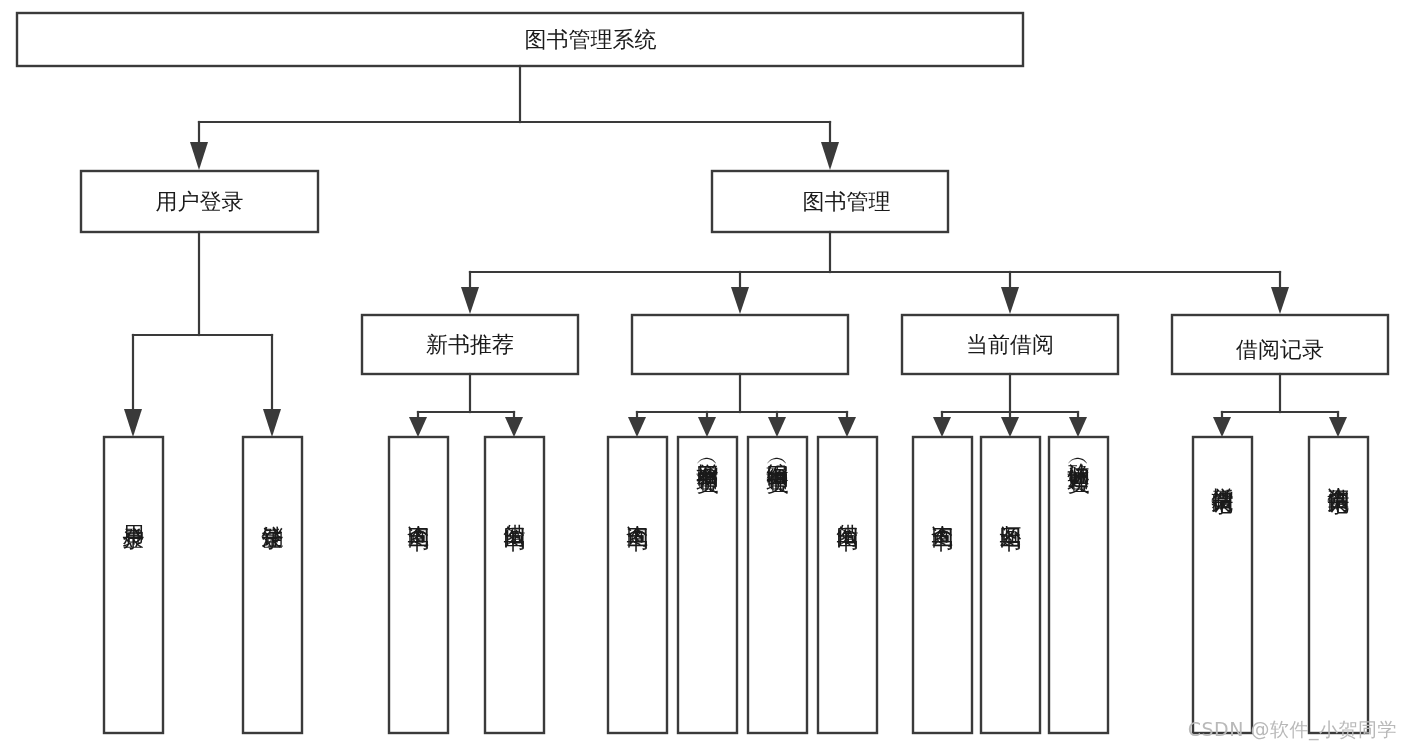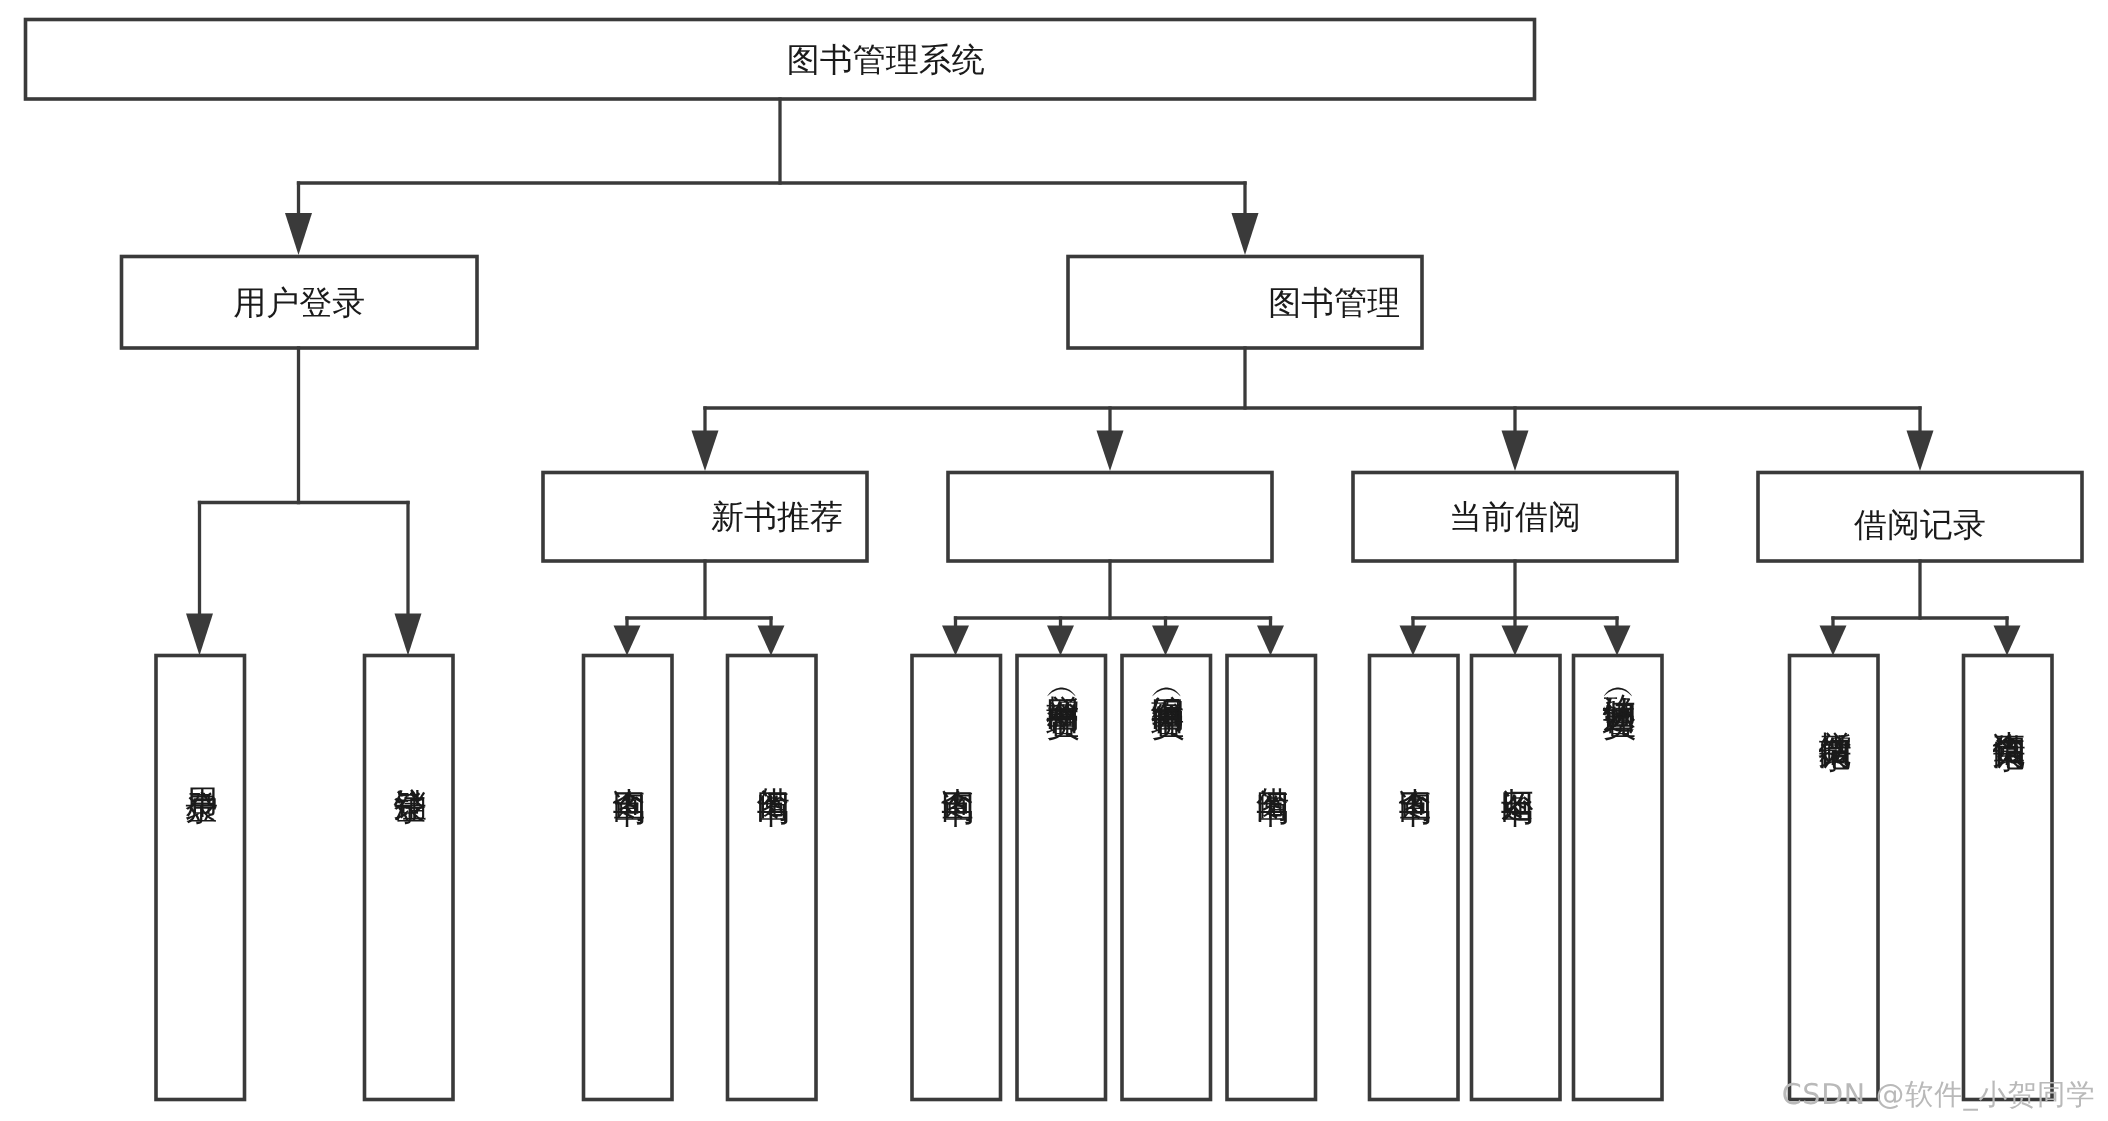--- a/index.html
+++ b/index.html
@@ -178,25 +178,25 @@
     <rect class="node-rect" x="1309" y="437" width="59" height="296"></rect>
   </svg>
 
   <div class="hlabel-wrap" style="left:17px; top:13px; width:1147px; height:53px;">
     <span class="hlabel-text">图书管理系统</span>
   </div>
 
   <div class="hlabel-wrap" style="left:81px; top:171px; width:237px; height:61px;">
     <span class="hlabel-text">用户登录</span>
   </div>
-  <div class="hlabel-wrap" style="left:712px; top:171px; width:269px; height:61px;margin-left:43px;">
+  <div class="hlabel-wrap" style="left:712px; top:171px; width:269px; height:61px;">
     <span class="hlabel-text">图书管理</span>
   </div>
 
-  <div class="hlabel-wrap" style="left:362px; top:315px; width:216px; height:59px;margin-left:48px;">
+  <div class="hlabel-wrap" style="left:362px; top:315px; width:216px; height:59px;">
     <span class="hlabel-text">新书推荐</span>
   </div>
   <div class="hlabel-wrap" style="left:902px; top:315px; width:216px; height:59px;justify-content:center;">
     <span class="hlabel-text">当前借阅</span>
   </div>
   <div class="hlabel-wrap" style="left:1172px; top:315px; width:216px; height:70px;">
     <span class="hlabel-text">借阅记录</span>
   </div>
 
   <div class="vlabel-wrap" style="left:104px; top:437px; width:59px; height:296px;">

